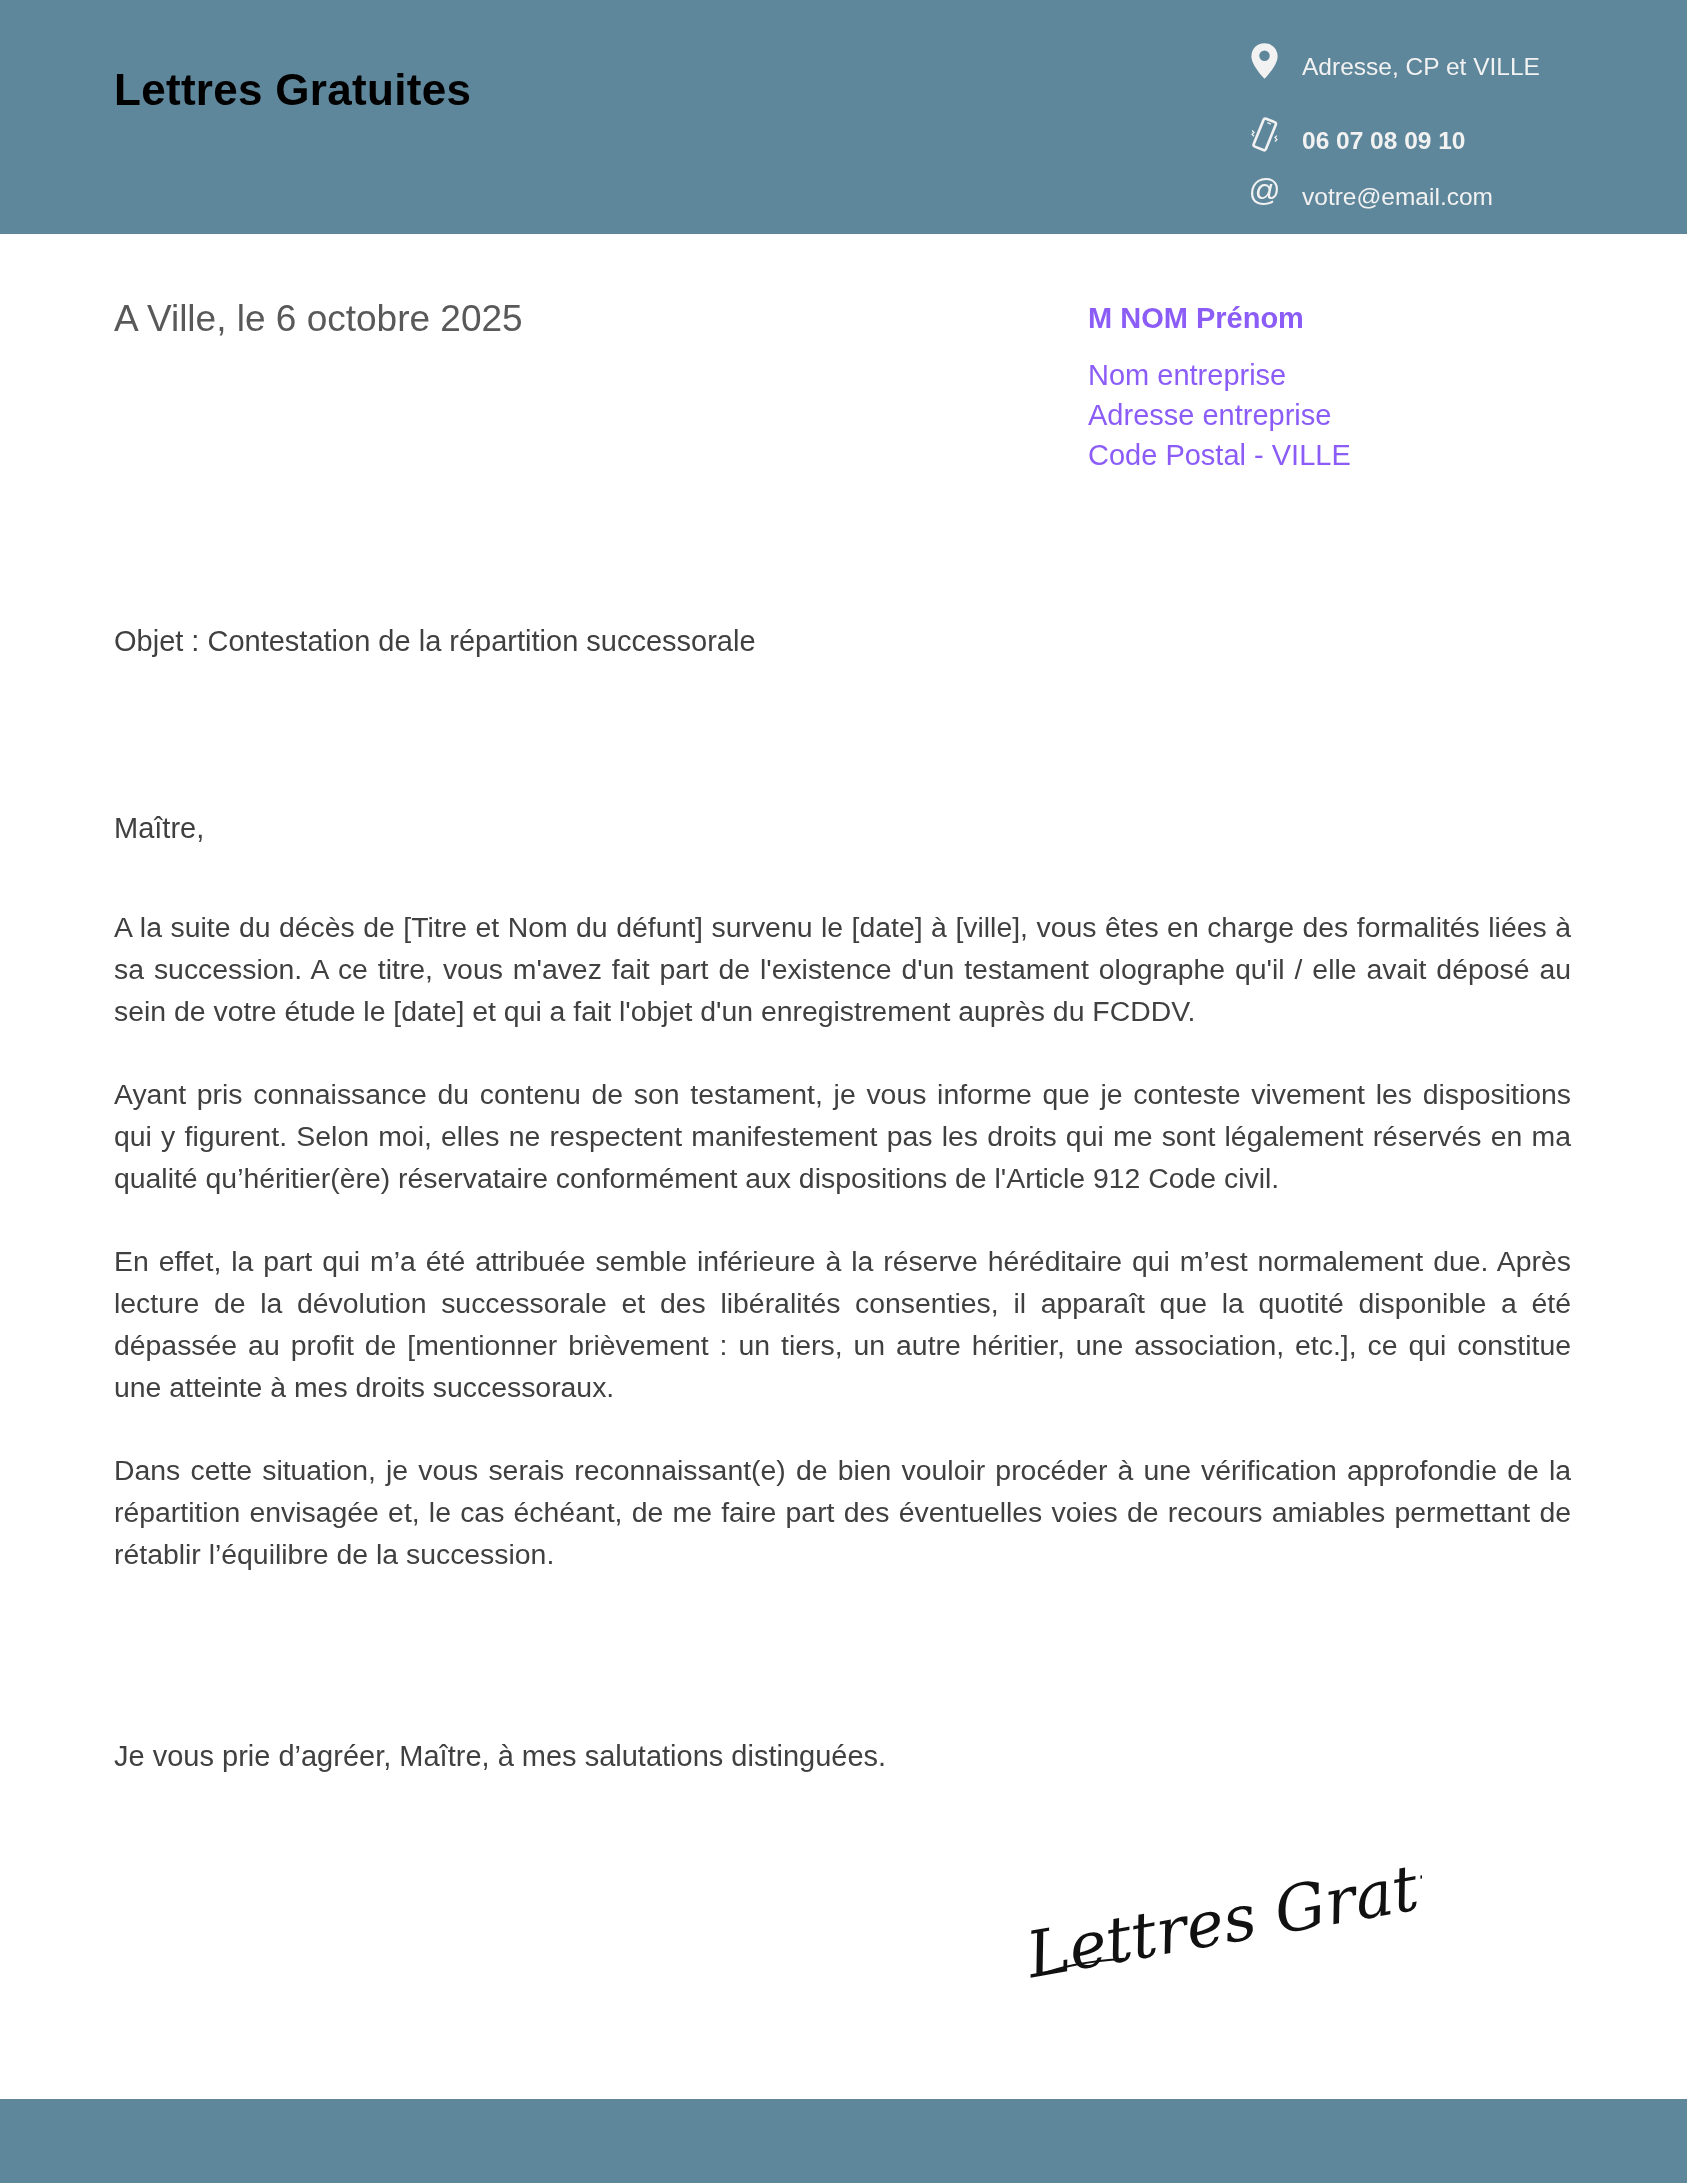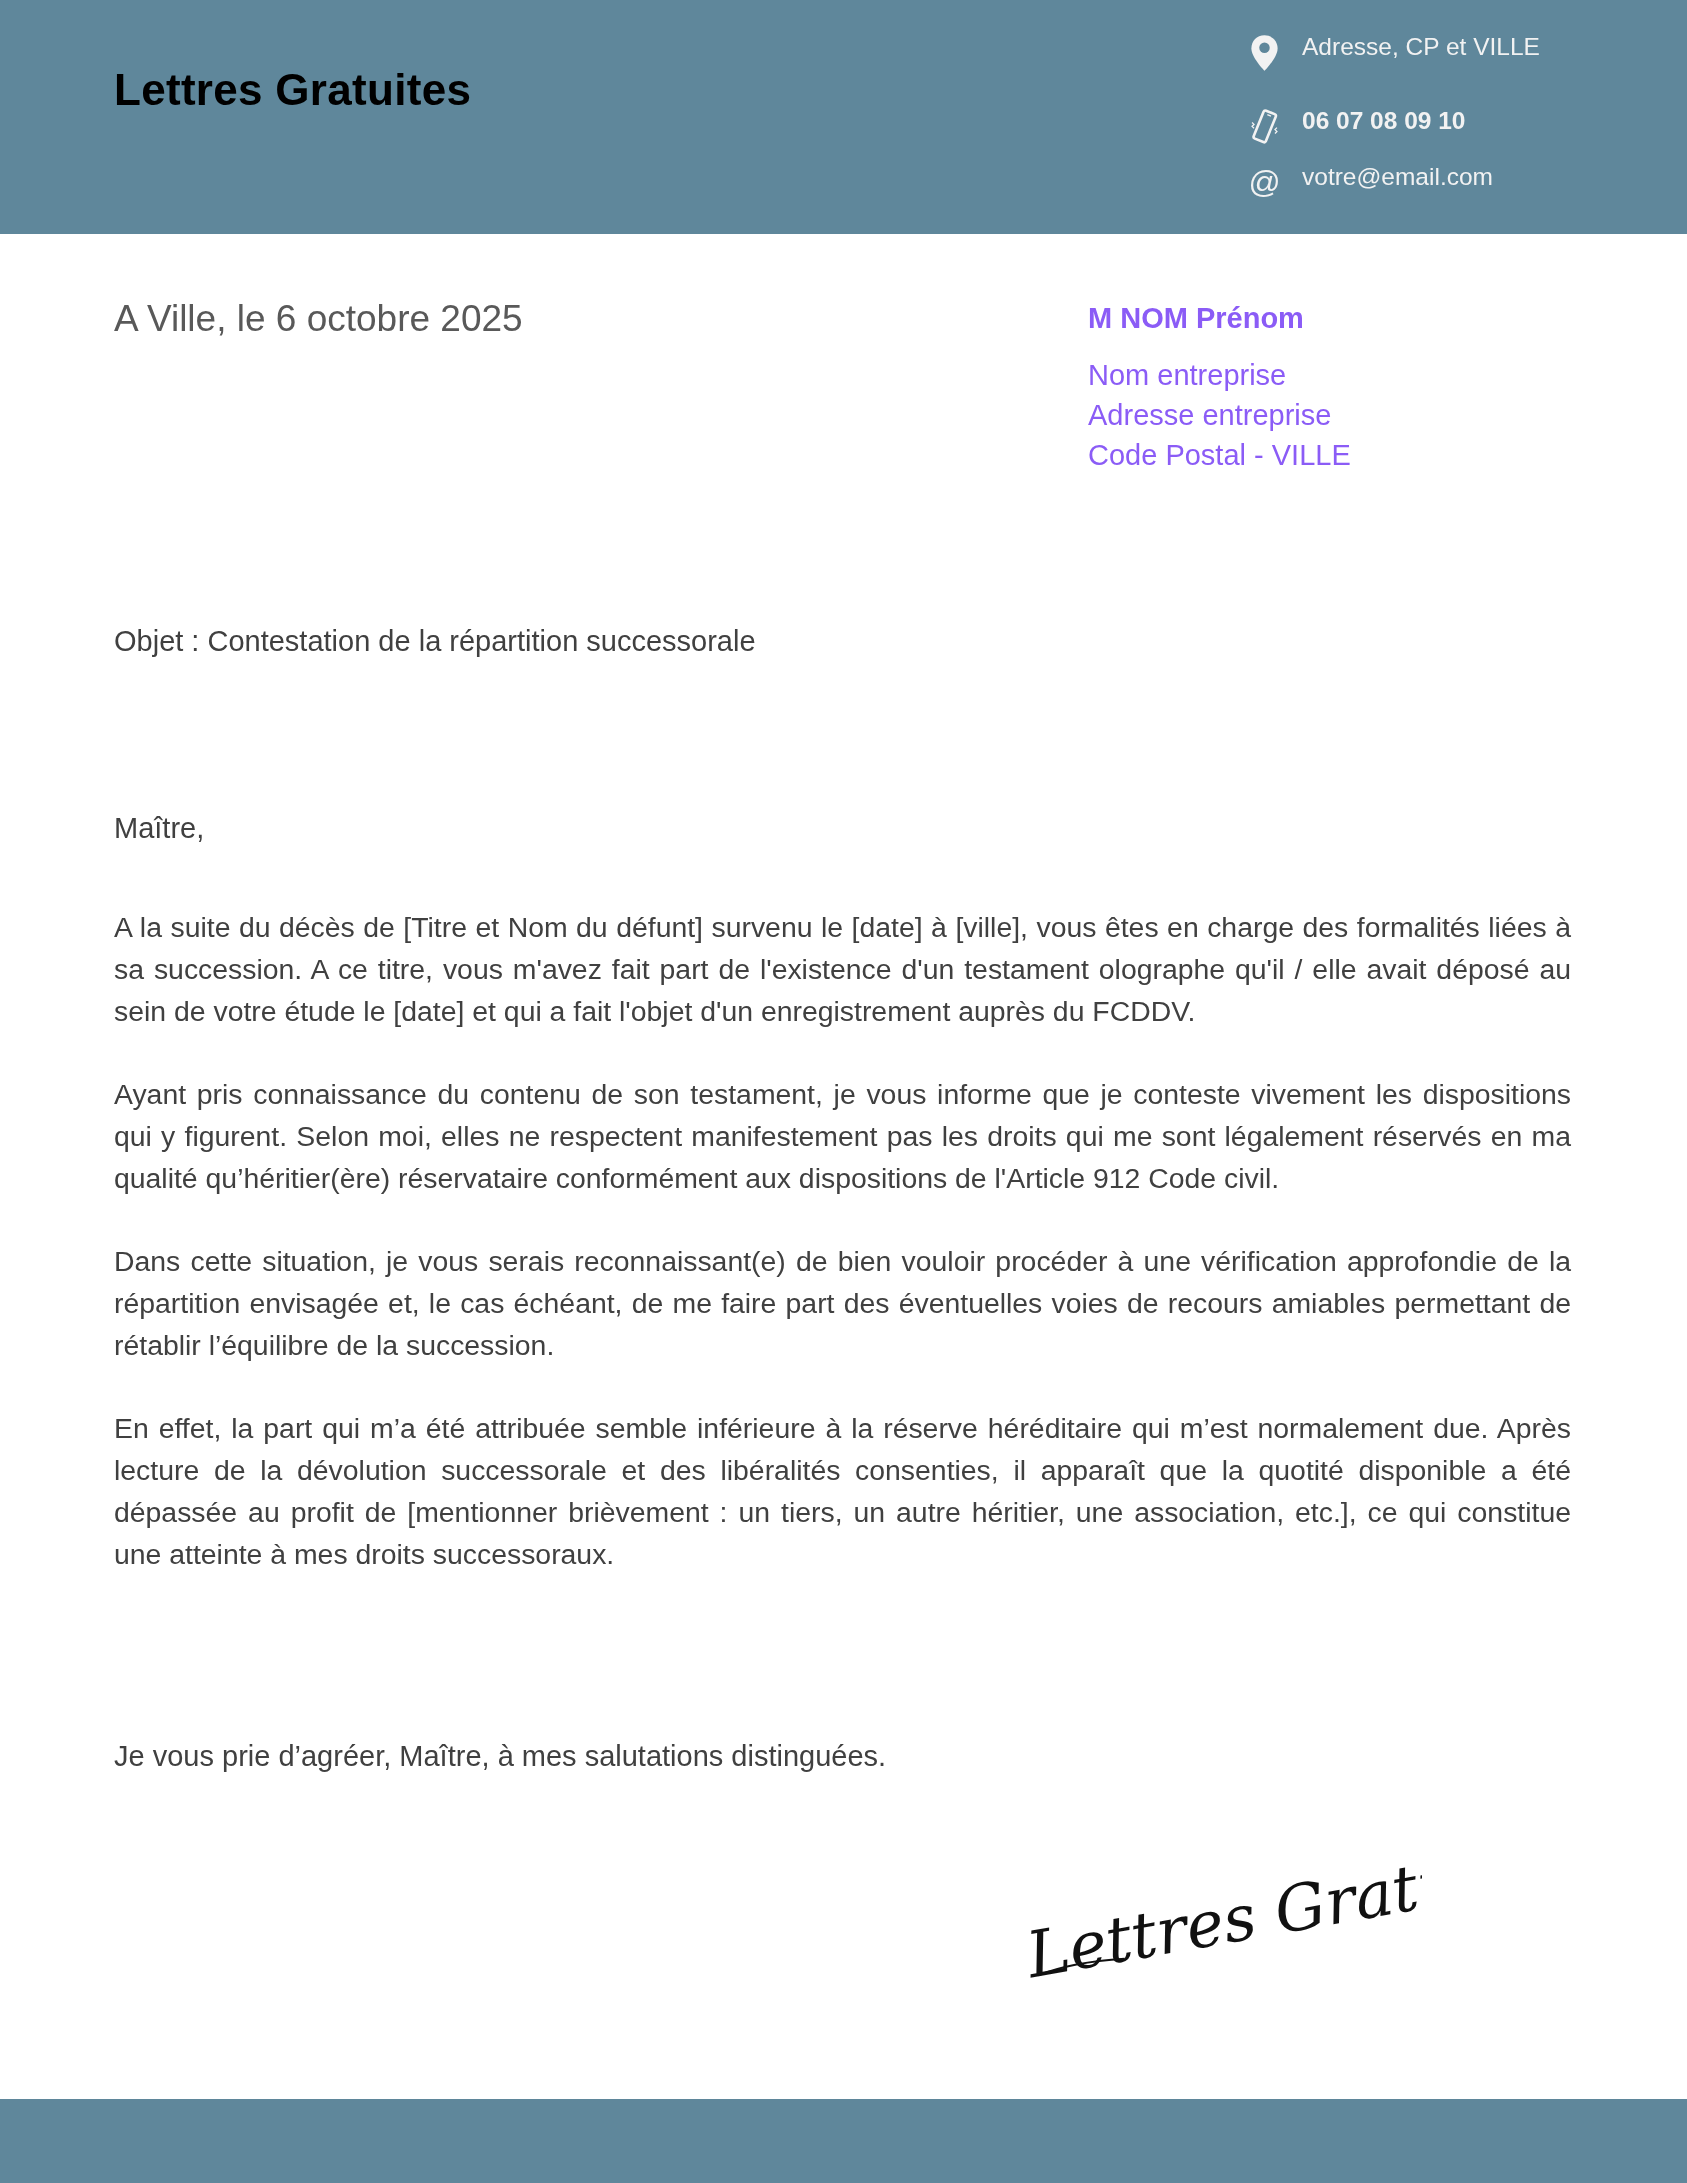--- a/index.html
+++ b/index.html
@@ -1,21 +1,21 @@
 <!DOCTYPE html>
 <html style="font-size:10.6px"><head>
 <meta charset="utf-8">
 <style>
   html, body { margin:0; padding:0; }
   body { width:1687px; height:2183px; position:relative; background:#ffffff; overflow:hidden;
          font-family:"Liberation Sans", "DejaVu Sans", sans-serif; color:#404040; }
   .header { position:absolute; left:0; top:0; width:1687px; height:234px; background:#5f879b; }
   .brand { position:absolute; left:114px; top:65px; font-size:44px; font-weight:bold; color:#000000; letter-spacing:0.3px; }
   .contact { position:absolute; left:1244px; top:0; }
-  .contact-row { position:absolute; left:0; height:40px; display:flex; align-items:flex-start; white-space:nowrap; }
+  .contact-row { position:absolute; left:0; height:40px; display:flex; align-items:flex-end; white-space:nowrap;margin-top:8px; }
   .contact-row .ic { width:40px; height:40px; display:flex; align-items:center; justify-content:center; }
   .contact-row .txt { margin-left:18px; font-size:24.5px; color:#f2f2f2; }
   .row-addr { top:33px; } .row-phone { top:107px;font-weight:bold; } .row-mail { top:163px; }
 
   .date { position:absolute; left:114px; top:298px; font-size:37px; color:#595959; }
   .recipient { position:absolute; left:1088px; top:298px; font-size:29px; line-height:40px; color:#8b5cf6; }
   .recipient .name { font-weight:bold; margin-bottom:16.5px; }
 
   .object { position:absolute; left:114px; top:625px; font-size:29px; color:#404040; }
   .greeting { position:absolute; left:114px; top:789px; font-size:29px;margin-top:23px; }
@@ -74,22 +74,22 @@
   <div>Adresse entreprise</div>
   <div>Code Postal - VILLE</div>
 </div>
 
 <div class="object">Objet : Contestation de la répartition successorale</div>
 <div class="greeting">Maître,</div>
 
 <div class="body">
   <p>A la suite du décès de [Titre et Nom du défunt] survenu le [date] à [ville], vous êtes en charge des formalités liées à sa succession. A ce titre, vous m'avez fait part de l'existence d'un testament olographe qu'il / elle avait déposé au sein de votre étude le [date] et qui a fait l'objet d'un enregistrement auprès du FCDDV.</p>
   <p>Ayant pris connaissance du contenu de son testament, je vous informe que je conteste vivement les dispositions qui y figurent. Selon moi, elles ne respectent manifestement pas les droits qui me sont légalement réservés en ma qualité qu’héritier(ère) réservataire conformément aux dispositions de l'Article 912 Code civil.</p>
+  <p>En effet, la part qui m’a été attribuée semble inférieure à la réserve héréditaire qui m’est normalement due. Après lecture de la dévolution successorale et des libéralités consenties, il apparaît que la quotité disponible a été dépassée au profit de [mentionner brièvement : un tiers, un autre héritier, une association, etc.], ce qui constitue une atteinte à mes droits successoraux.</p>
   <p>Dans cette situation, je vous serais reconnaissant(e) de bien vouloir procéder à une vérification approfondie de la répartition envisagée et, le cas échéant, de me faire part des éventuelles voies de recours amiables permettant de rétablir l’équilibre de la succession.</p>
-  <p>En effet, la part qui m’a été attribuée semble inférieure à la réserve héréditaire qui m’est normalement due. Après lecture de la dévolution successorale et des libéralités consenties, il apparaît que la quotité disponible a été dépassée au profit de [mentionner brièvement : un tiers, un autre héritier, une association, etc.], ce qui constitue une atteinte à mes droits successoraux.</p>
 </div>
 
 <div class="closing">Je vous prie d’agréer, Maître, à mes salutations distinguées.</div>
 
 <div class="signature">
   <svg width="410" height="159" viewBox="0 0 620 240">
     <text x="20" y="170" transform="rotate(-10 300 140)" font-family="DejaVu Serif, serif" font-style="italic" font-size="96" fill="#111">Lettres Gratuites.</text>
     <path d="M40 215 Q90 195 170 190" fill="none" stroke="#111" stroke-width="3"></path>
   </svg>
 </div>

